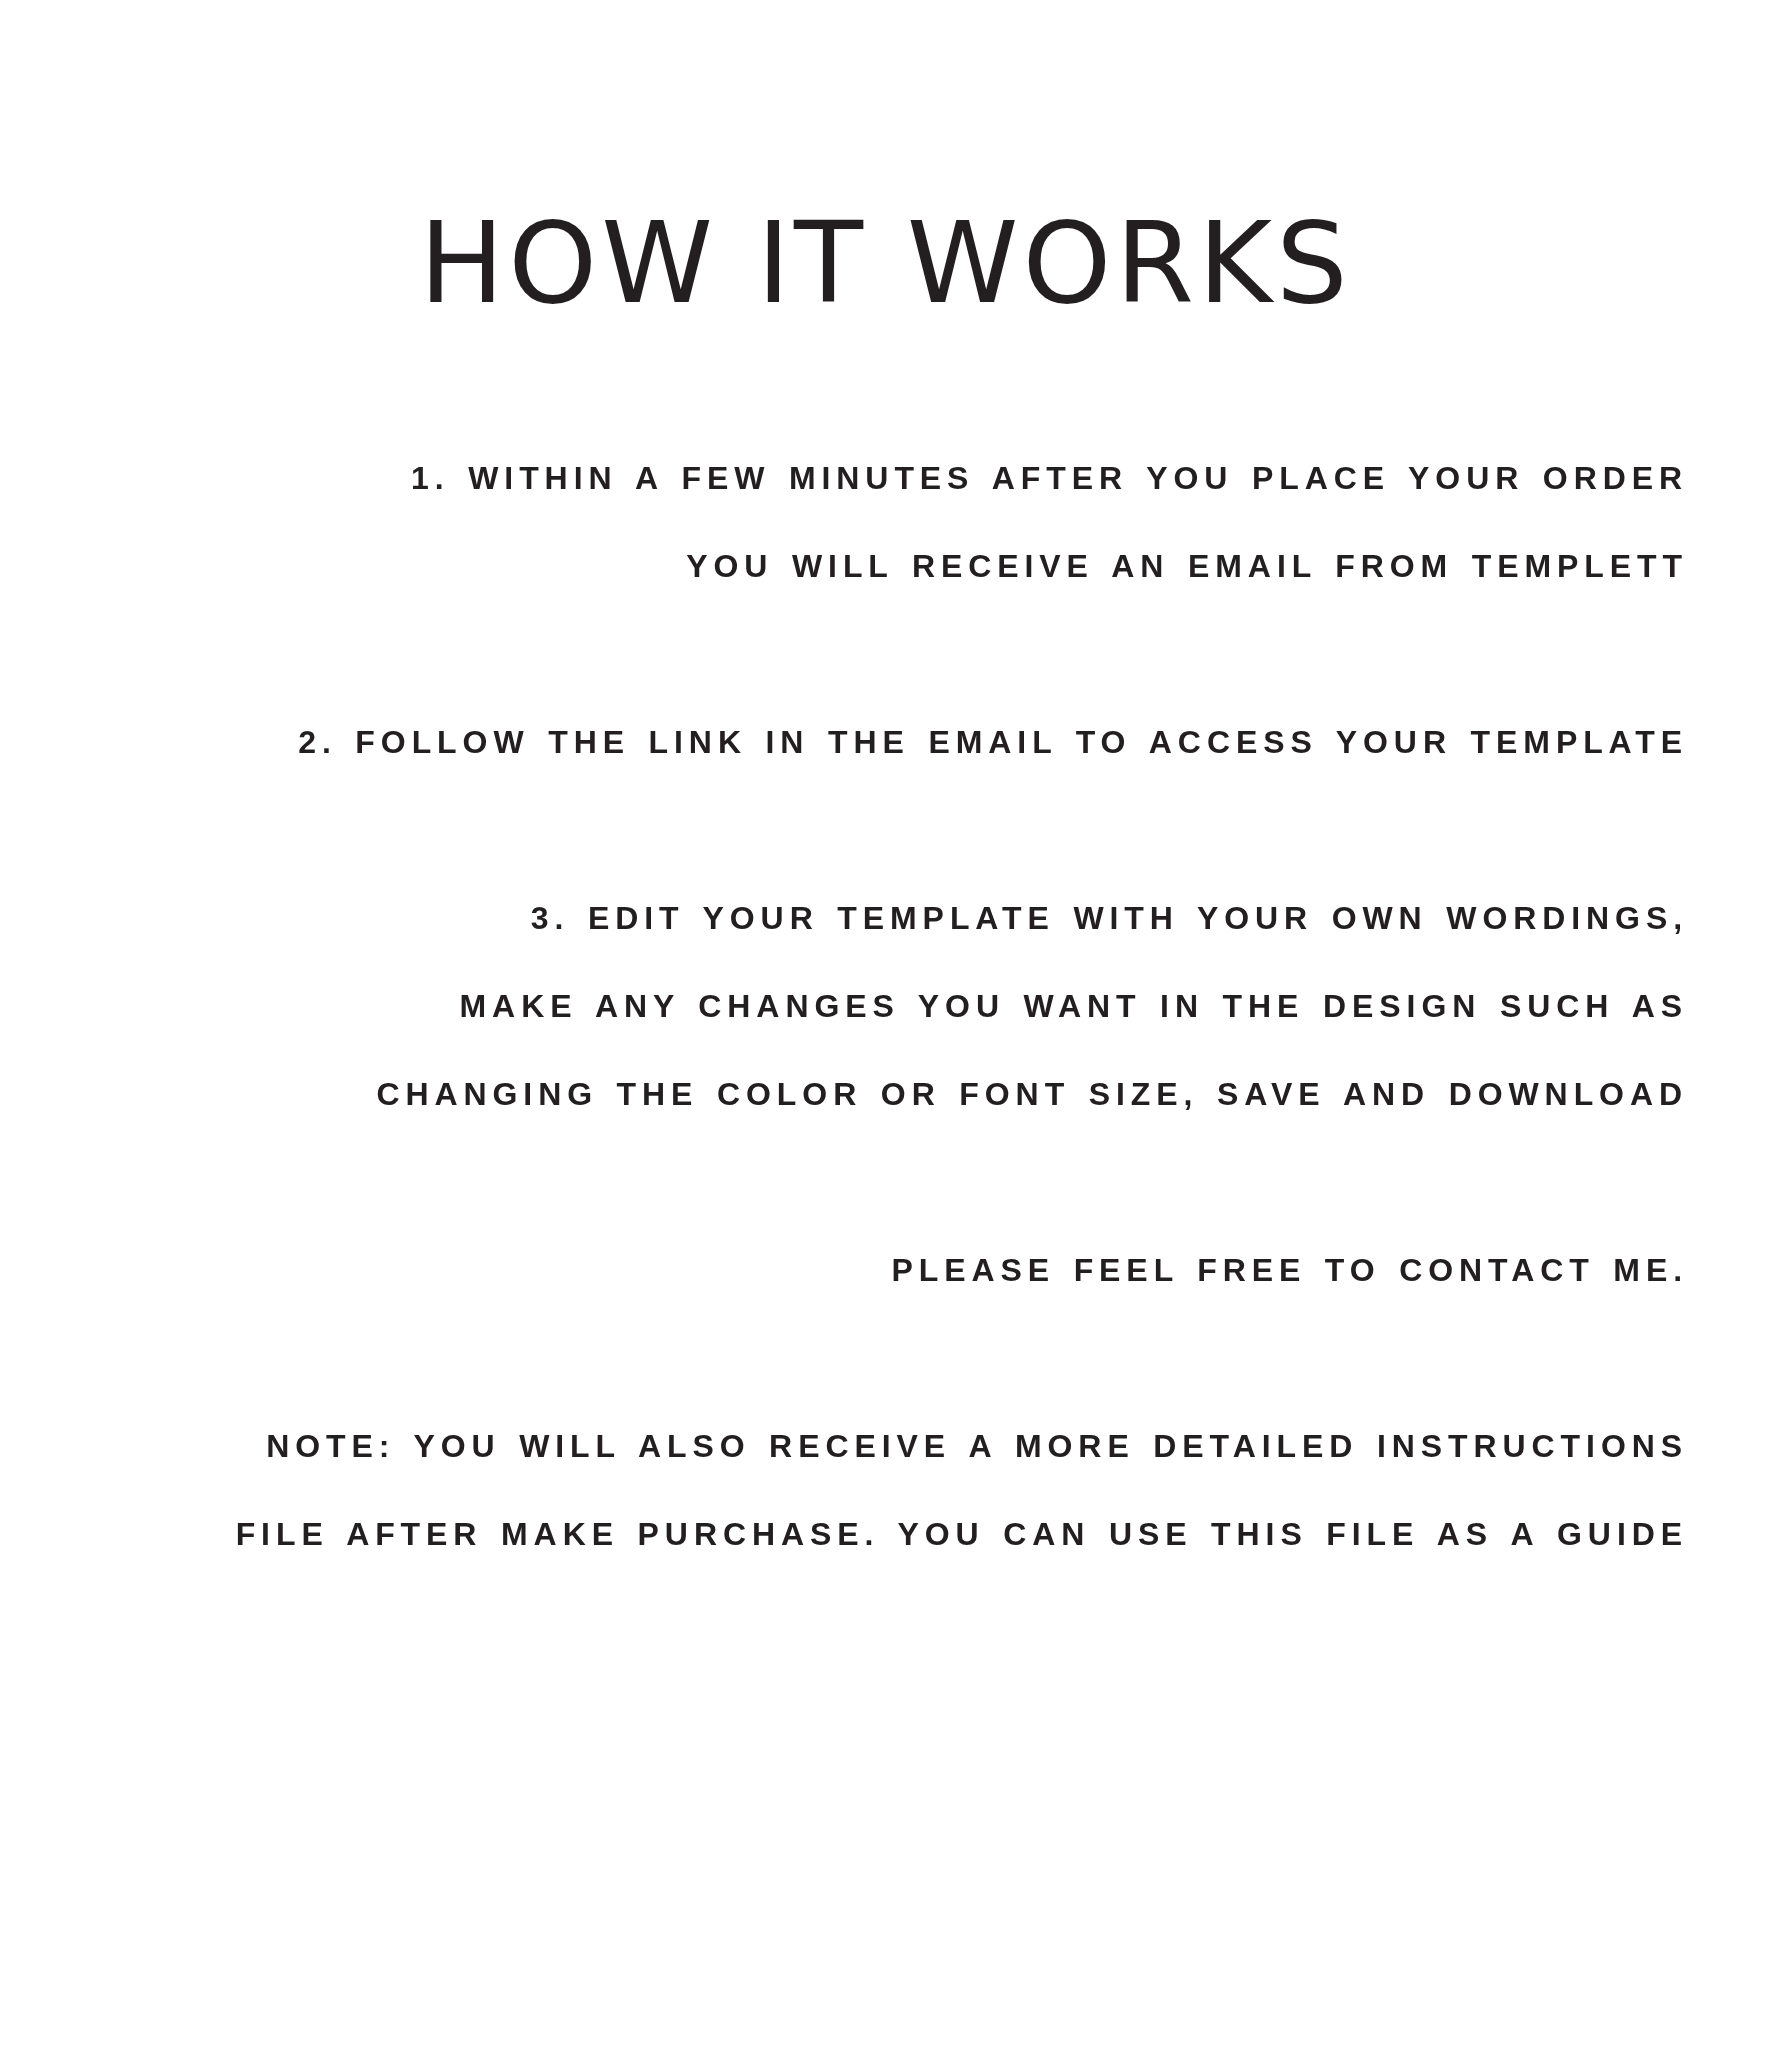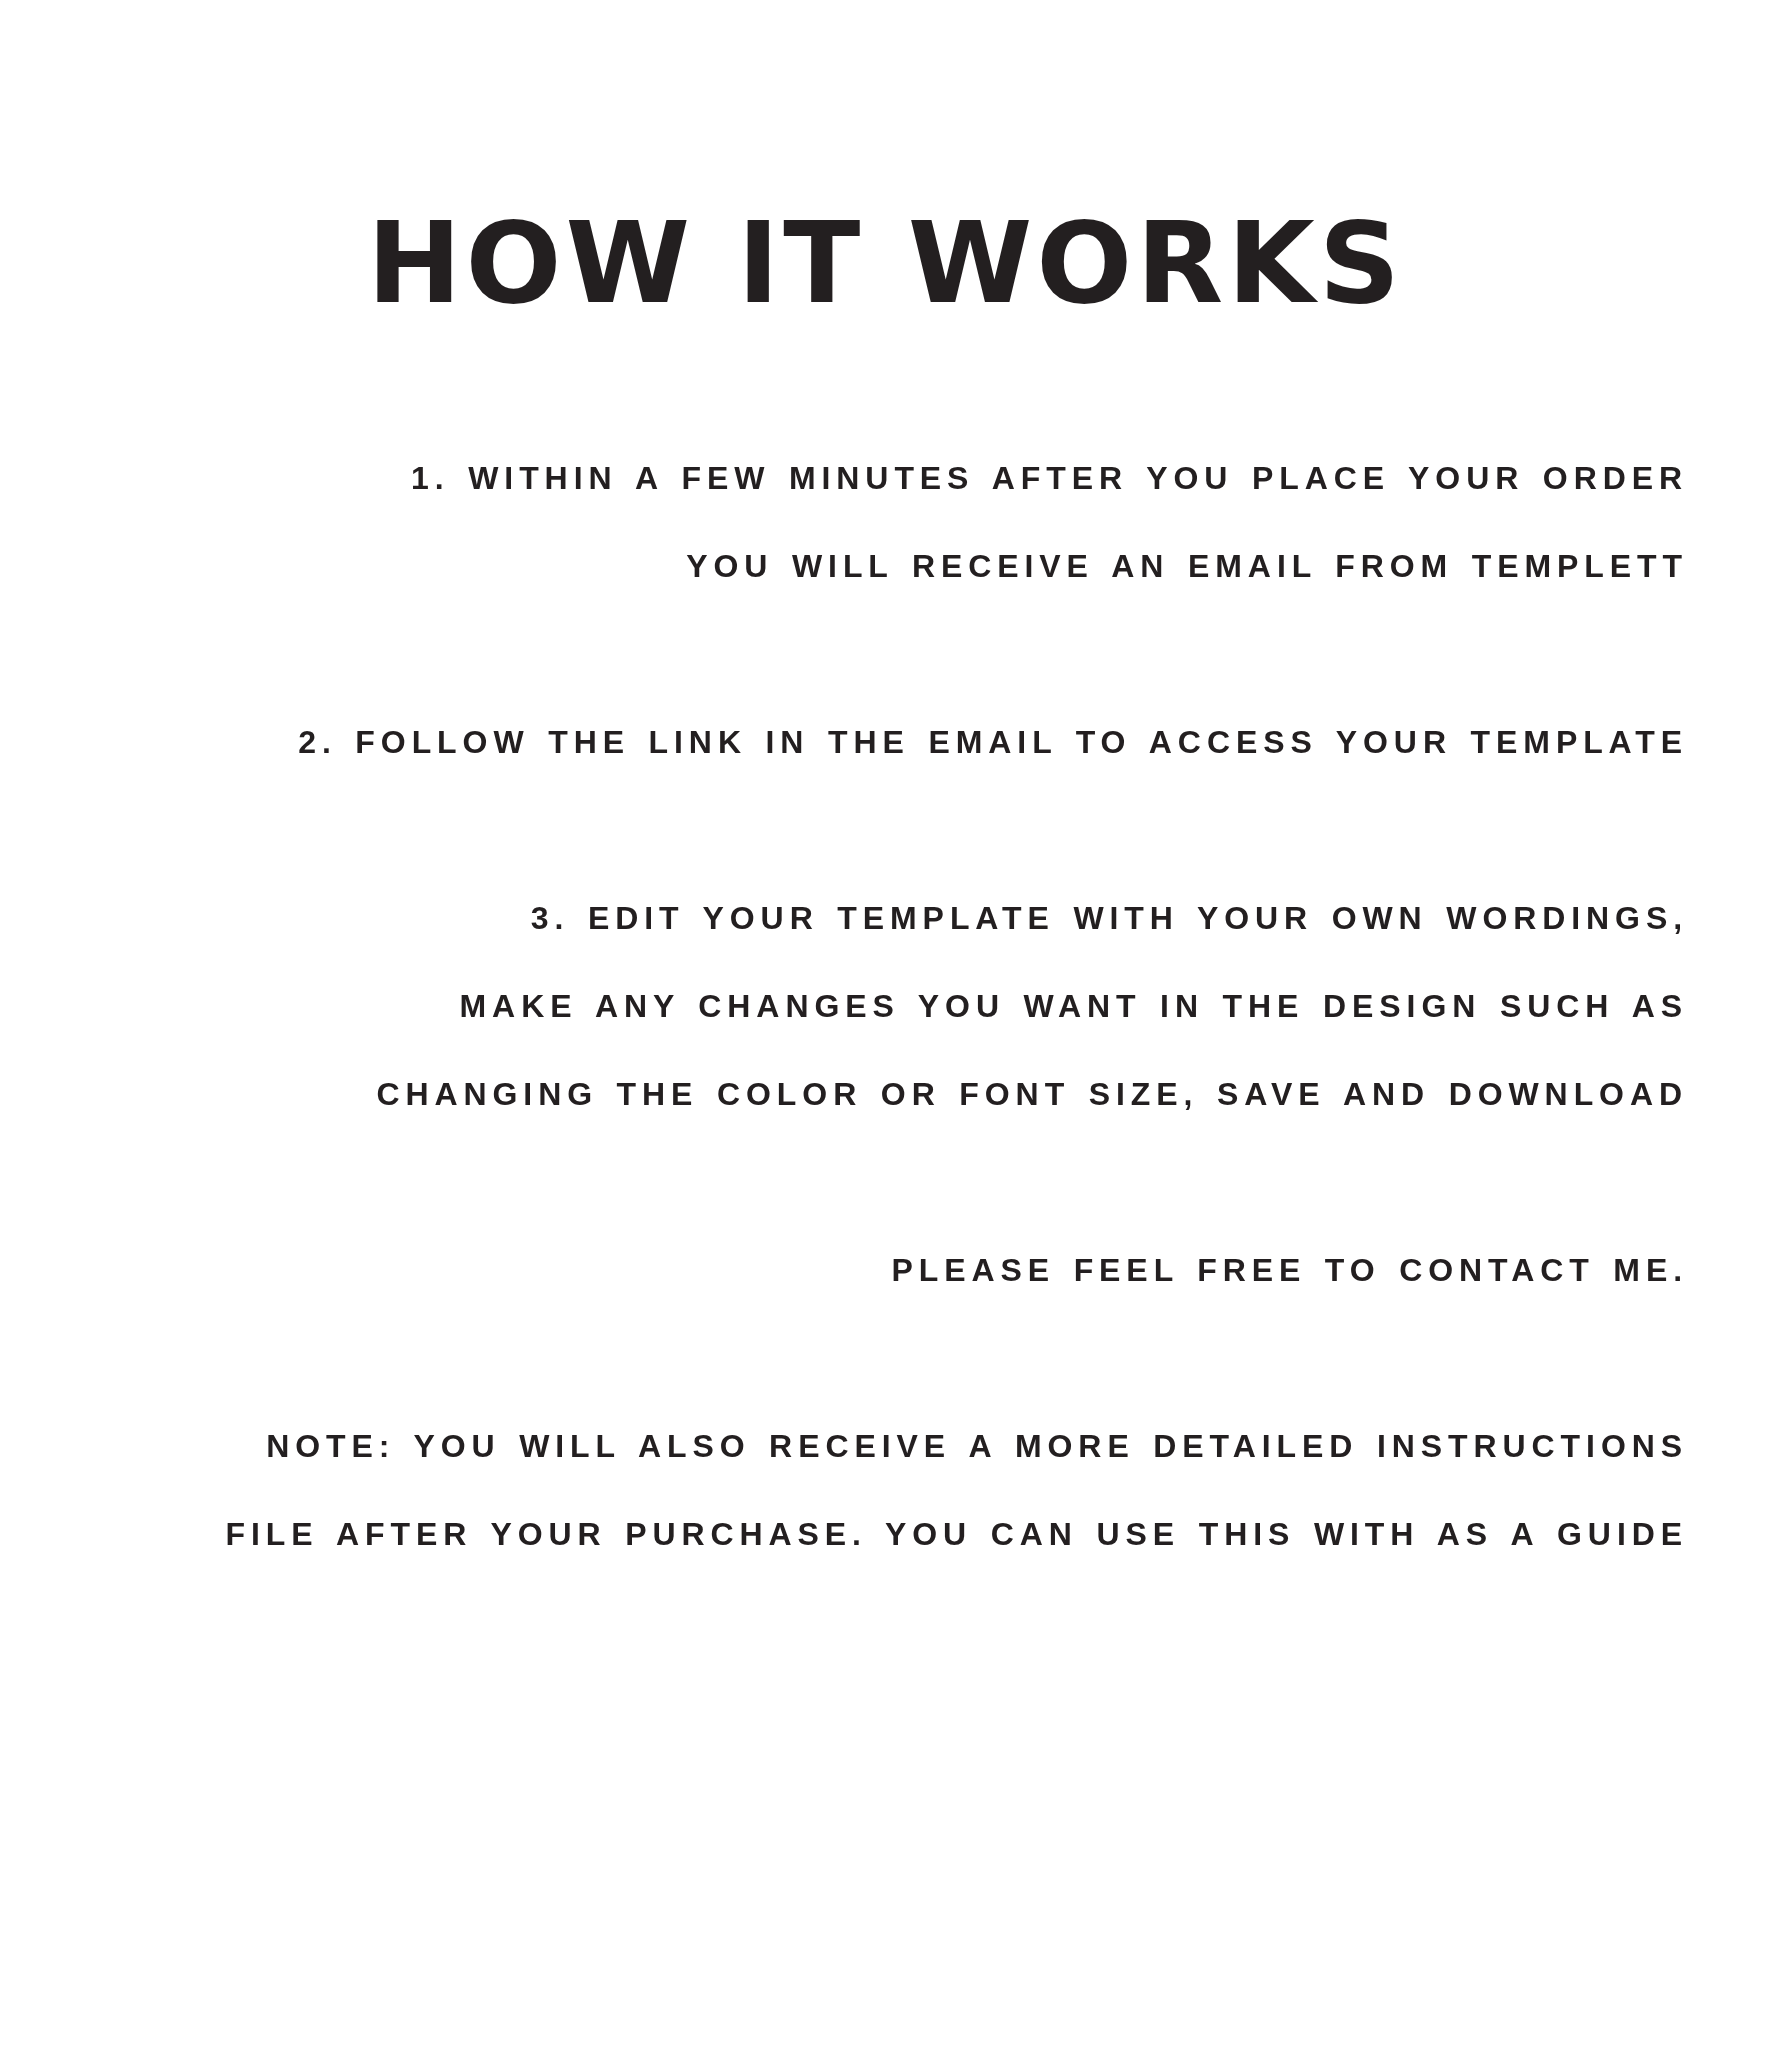--- a/index.html
+++ b/index.html
@@ -19,21 +19,21 @@
     margin: 0 auto;
     background: var(--bg-color, #ffffff);
     color: var(--text-color, #231f20);
     font-family: "Liberation Sans", sans-serif;
     overflow: hidden;
   }
   .doc-title {
     margin: 0;
     padding-top: 207px;
     font-family: "DejaVu Sans", "Liberation Sans", sans-serif;
-    font-weight: 700;
+    font-weight: 400;
     font-size: 113px;
     line-height: 1;
     letter-spacing: 0.035em;
     text-align: center;
     white-space: nowrap;
   }
   .doc-body {
     margin-top: 114px;
     font-weight: 700;
     font-size: 32px;
@@ -75,18 +75,18 @@
       <div class="text-line">CHANGING THE COLOR OR FONT SIZE, SAVE AND DOWNLOAD</div>
     </div>
 
 
     <div class="paragraph">
       <div class="text-line">PLEASE FEEL FREE TO CONTACT ME.</div>
     </div>
 
     <div class="paragraph">
       <div class="text-line">NOTE: YOU WILL ALSO RECEIVE A MORE DETAILED INSTRUCTIONS</div>
-      <div class="text-line">FILE AFTER YOUR PURCHASE. YOU CAN USE THIS WITH AS A GUIDE</div>
+      <div class="text-line">FILE AFTER MAKE PURCHASE. YOU CAN USE THIS FILE AS A GUIDE</div>
     </div>
 
   </div>
 </div>
 
 
 </body></html>

